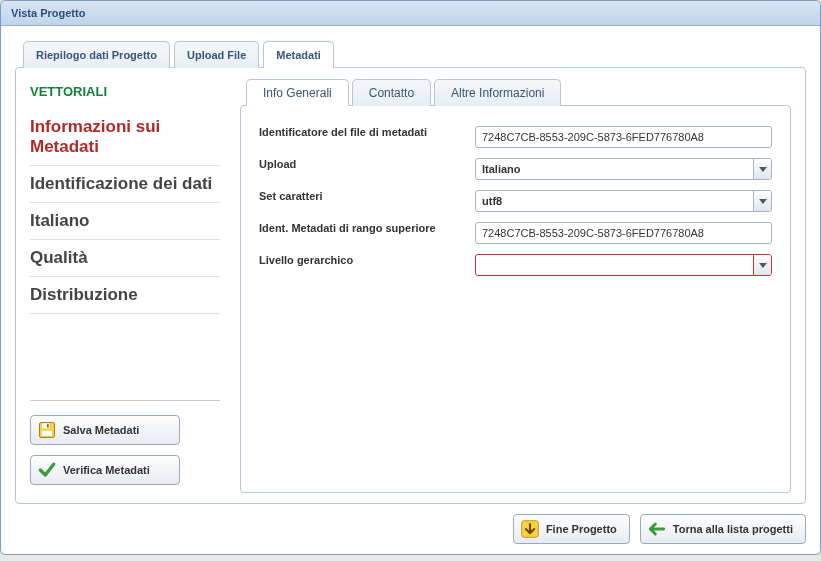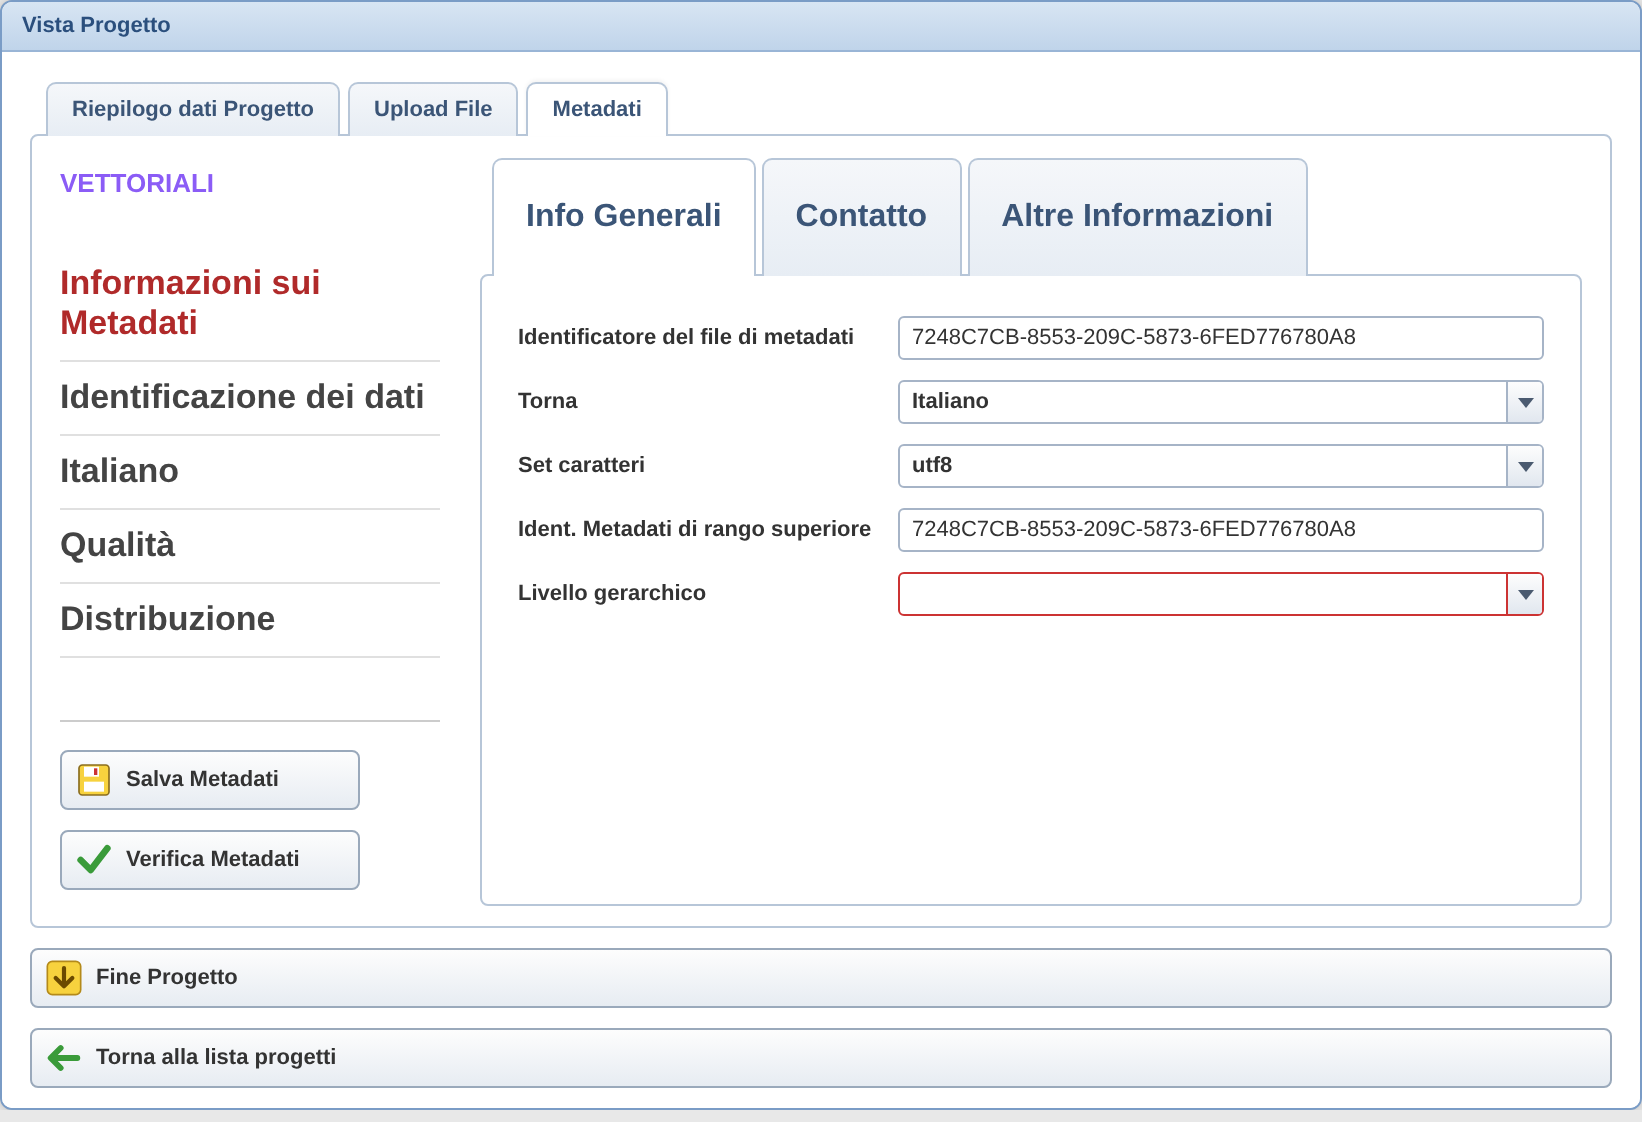--- a/index.html
+++ b/index.html
@@ -74,22 +74,22 @@
   
   .sidebar {
     width: 190px;
     display: flex;
     flex-direction: column;
     padding-top: 6px;
   }
   .sidebar-title {
     font-weight: bold;
     font-size: 13px;
-    color: #8b5cf6;
-    margin-bottom: 25px;
+    color: #15803d;
+    margin-bottom: 10px;
   }
   .sidebar-item {
     padding: 8px 0;
     border-bottom: 1px solid #e0e0e0;
     font-weight: bold;
     color: #444;
     font-size: 17px;
     cursor: pointer;
   }
   .sidebar-item.active { color: #b02a2a; }
@@ -122,49 +122,49 @@
     flex: 1;
     display: flex;
     flex-direction: column;
     padding-top: 0;
   }
   .sub-tabs {
     display: flex;
     padding-left: 6px;
   }
   .sub-tab {
-    padding: 20px 16px;
+    padding: 6px 16px;
     border: 1px solid #b7c6d8;
     border-bottom: none;
     border-radius: 5px 5px 0 0;
     background: linear-gradient(#f5f7fa, #e7edf4);
     color: #3b5577;
-    font-weight: bold;
-    font-size: 16px;
+    font-weight: normal;
+    font-size: 12px;
     position: relative;
     top: 1px;
     margin-right: 3px;
     cursor: pointer;
   }
   .sub-tab.active {
     background: #fff;
     z-index: 2;
   }
   .sub-panel {
     flex: 1;
     border: 1px solid #b7c6d8;
     border-radius: 4px;
     padding: 20px 18px;
     background: #fff;
   }
   .form-row {
     display: flex;
-    align-items: center;
+    align-items: flex-start;
     margin-bottom: 10px;
-    gap: 0;
+    gap: 26px;
   }
   .form-label {
     width: 190px;
     font-weight: bold;
     color: #333;
     font-size: 11px;
   }
   .form-input {
     flex: 1;
     border: 1px solid #a6b4c7;
@@ -203,21 +203,20 @@
   }
   .form-select.invalid .form-select-arrow { border-left-color:#c33; }
   .form-select-arrow svg { width: 8px; height: 5px; display:block; }
 
   
   .footer {
     display: flex;
     justify-content: flex-end;
     gap: 10px;
     padding: 10px 0 0 0;
-    flex-direction: column;
   }
   .footer-btn {
     display: flex;
     align-items: center;
     gap: 6px;
     border: 1px solid #9aa9bb;
     border-radius: 4px;
     background: linear-gradient(#fdfdfd, #e7ecf2);
     padding: 4px 12px 4px 6px;
     font-weight: bold;
@@ -283,21 +282,21 @@
           <div class="sub-tab">Altre Informazioni</div>
         </div>
         <div class="sub-panel">
 
           <div class="form-row">
             <div class="form-label">Identificatore del file di metadati</div>
             <input class="form-input" value="7248C7CB-8553-209C-5873-6FED776780A8" style="">
           </div>
 
           <div class="form-row">
-            <div class="form-label">Torna</div>
+            <div class="form-label">Upload</div>
             <div class="form-select">
               <div class="form-select-value">Italiano</div>
               <div class="form-select-arrow">
                 <svg viewBox="0 0 8 5">
                     <path d="M0 0 L8 0 L4 5 Z" fill="#4a5a70"></path>
                   </svg>
               </div>
             </div>
           </div>
 

